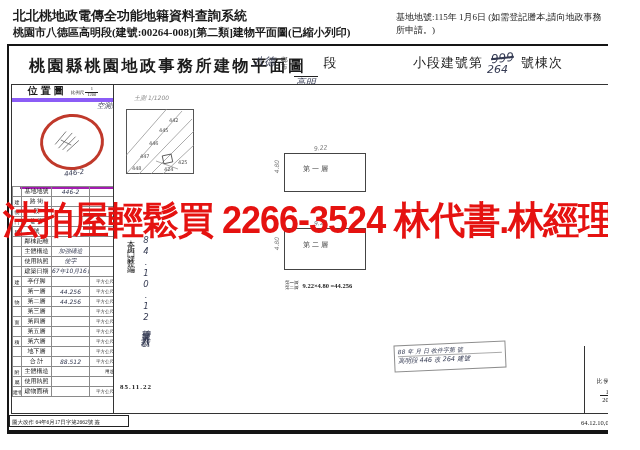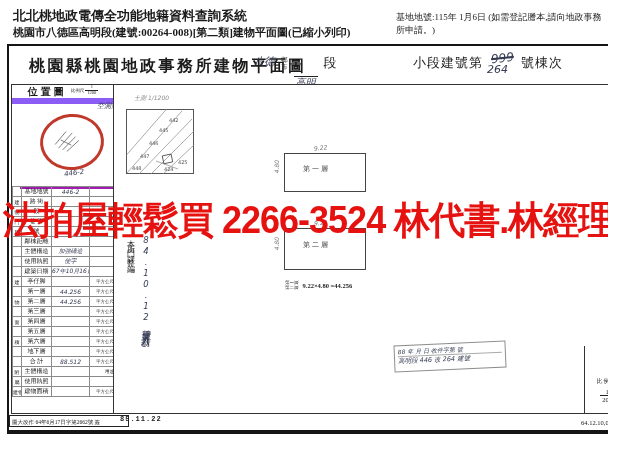--- a/index.html
+++ b/index.html
@@ -24,22 +24,22 @@
   .bno{position:absolute;left:404px;top:8px;display:flex;gap:3px;align-items:flex-start;}
   .bno-hw{position:relative;width:32px;height:24px;display:inline-block;}
   .bno-old{position:absolute;top:-3px;left:5px;font-size:12px;transform:rotate(-6deg);
            text-decoration:line-through;text-decoration-thickness:1.5px;}
   .bno-new{position:absolute;top:9px;left:1px;font-size:11px;}
   
   .hw{font-family:"DejaVu Sans",sans-serif;font-style:italic;color:#343a52;}
   
   .sidebar{position:absolute;left:2px;top:38px;width:104px;height:330px;box-sizing:border-box;
            border:1px solid #333;}
-  .sb-head{position:absolute;left:0;top:0;width:100%;height:13px;border-bottom:6px solid #8b5cf6;
-           display:flex;align-items:flex-start;justify-content:center;gap:4px;}
+  .sb-head{position:absolute;left:0;top:0;width:100%;height:13px;border-bottom:4px solid #8b5cf6;
+           display:flex;align-items:flex-end;justify-content:center;gap:4px;}
   .sb-title{font-size:10px;font-weight:bold;letter-spacing:3px;}
   .sb-scale{display:inline-flex;align-items:center;gap:1px;}
   .sb-scale-label{font-size:4.5px;}
   .frac{display:inline-block;text-align:center;line-height:1.1;}
   .frac .den{border-top:1px solid #222;padding:0 2px;}
   .frac.small{font-size:4.5px;}
   .sb-map{position:absolute;left:8px;top:13px;width:100%;height:88px;border-bottom:3px solid #a21caf;}
   .mapnote{position:absolute;right:4px;top:3px;font-size:7px;}
   .redstamp{position:absolute;left:20px;top:16px;width:58px;height:50px;border:3px solid #c0392b;
             border-radius:50%;transform:rotate(-5deg);}
@@ -54,21 +54,21 @@
   .sb-empty{position:absolute;left:0;top:288px;width:100%;height:40px;}
   
   .drawing{position:absolute;left:104px;top:38px;width:513px;height:330px;box-sizing:border-box;
            border:1px solid #333;background:#fff;}
   .sketch-note{position:absolute;left:20px;top:9px;font-size:6px;color:#8a8a8a;}
   .sketch{position:absolute;left:12px;top:24px;}
   .vtext{writing-mode:vertical-rl;text-orientation:upright;}
   .printed-v{position:absolute;left:10px;top:148px;font-size:8px;letter-spacing:5px;color:#222;height:120px;}
   .hw-v{position:absolute;left:26px;top:150px;font-size:8.5px;letter-spacing:1px;height:170px;}
   .datestamp{position:absolute;left:6px;top:298px;font-size:7px;font-weight:600;letter-spacing:1px;
-             font-family:Liberation Mono, monospace;color:#222;margin-top:32px;}
+             font-family:Liberation Serif, serif;color:#222;}
   .frect{position:absolute;border:1.2px solid #444;background:#fff;}
   .f1{left:170px;top:68px;width:80px;height:37px;}
   .f2{left:170px;top:143px;width:80px;height:40px;}
   .flabel{position:absolute;left:18px;top:40%;transform:translateY(-50%);font-size:7px;
           letter-spacing:2px;color:#333;}
   .dim{position:absolute;font-size:6px;color:#777;font-family:"DejaVu Sans",sans-serif;font-style:italic;}
   .dimw1{left:200px;top:59px;transform:rotate(-6deg);}
   .dimh1{left:156px;top:78px;transform:rotate(-90deg);}
   .dimw2{left:200px;top:134px;transform:rotate(-4deg);}
   .dimh2{left:156px;top:155px;transform:rotate(-90deg);}

